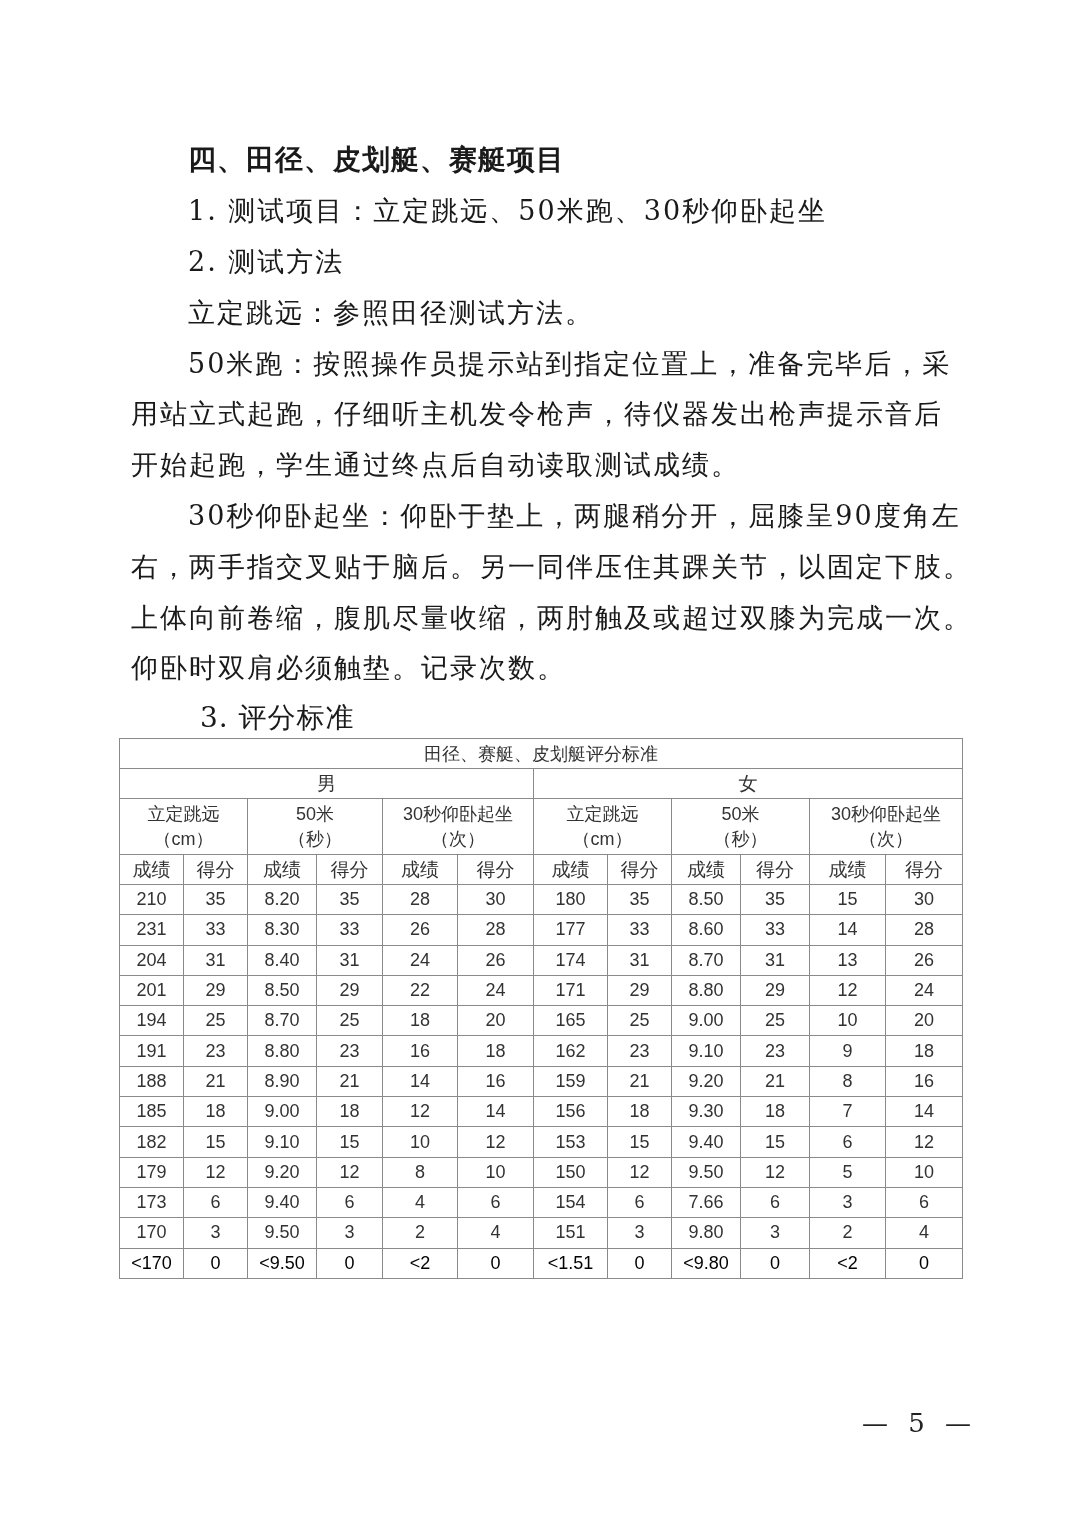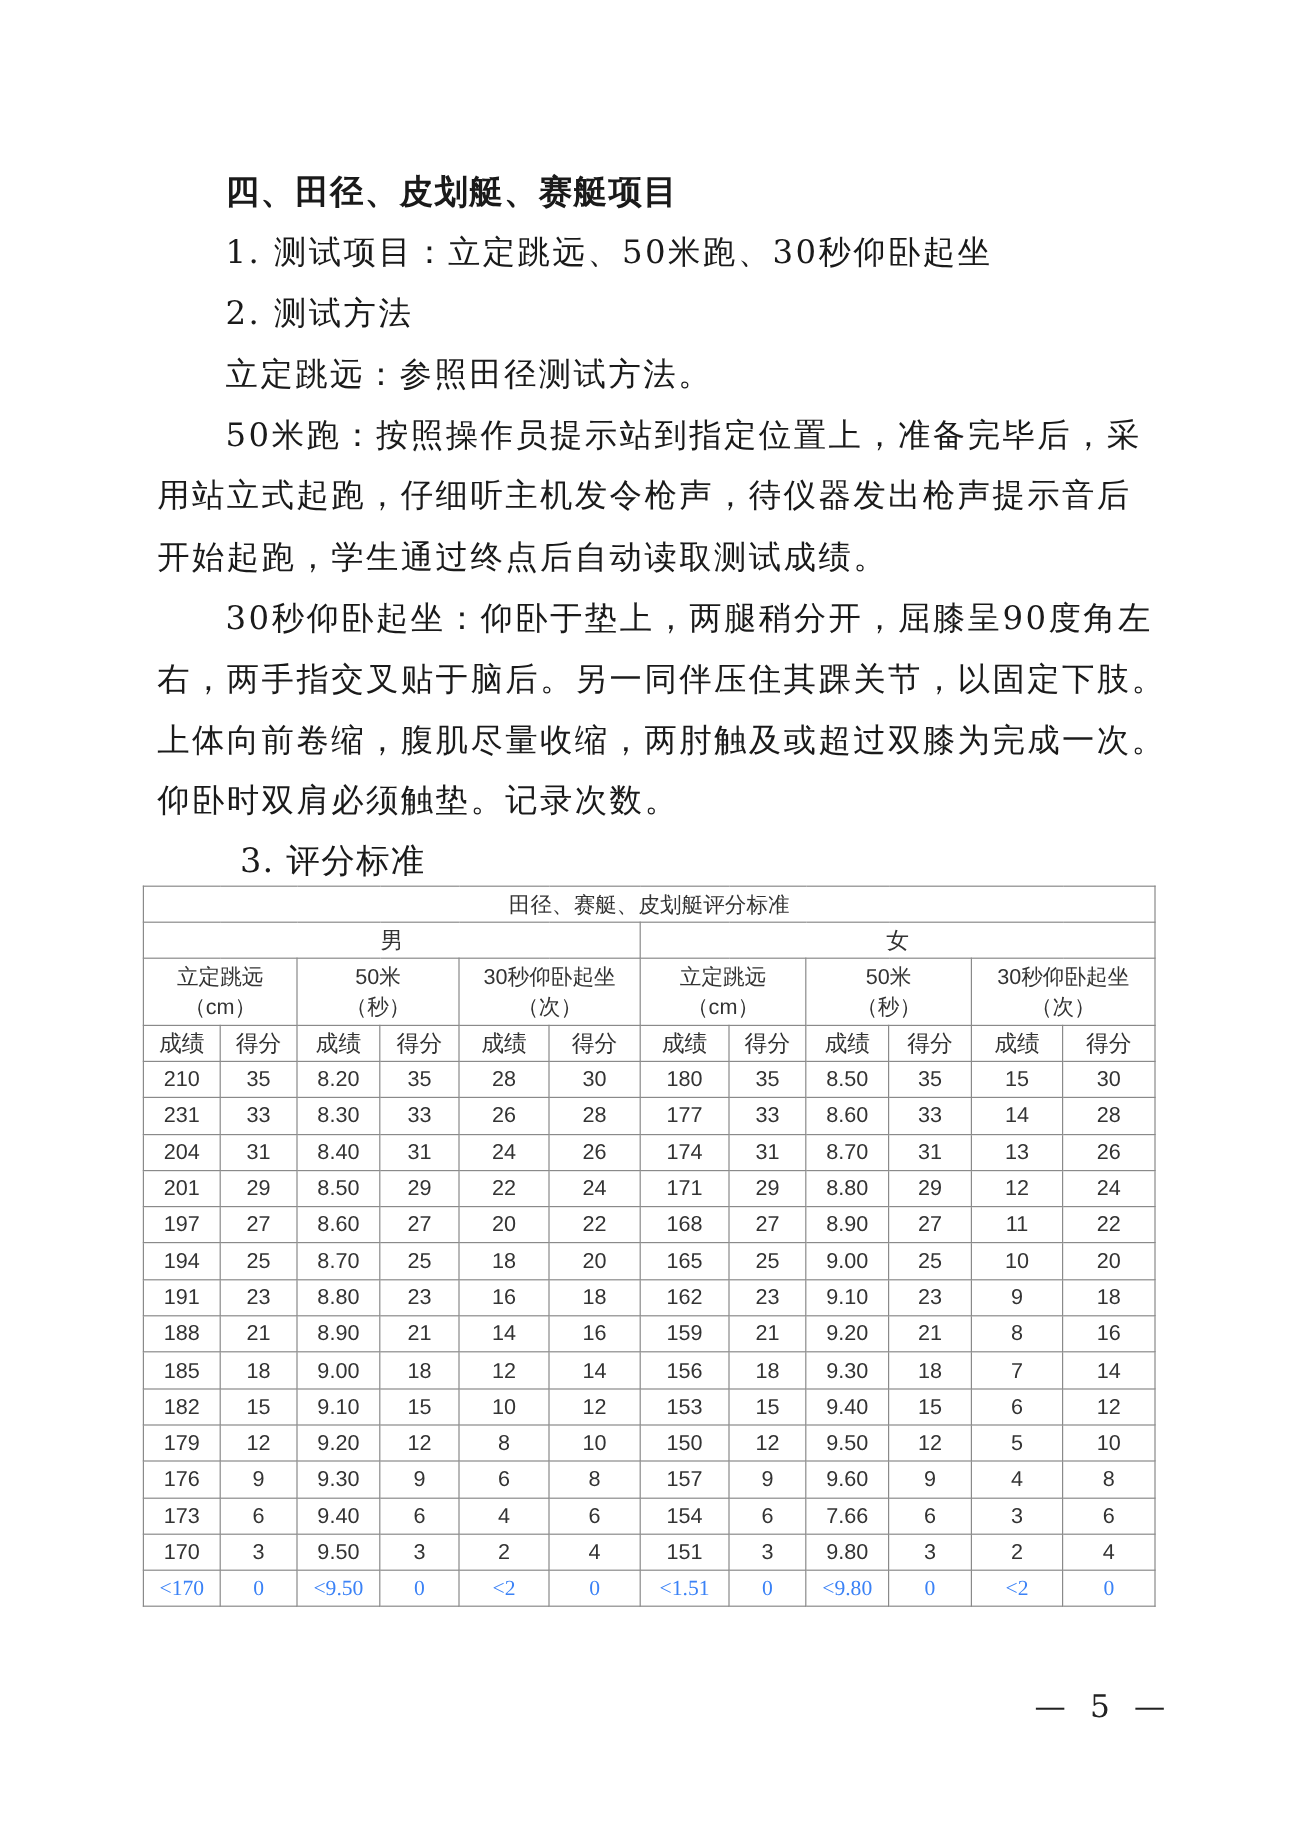--- a/index.html
+++ b/index.html
@@ -13,21 +13,21 @@
     border-collapse: collapse; table-layout: fixed;
     font-family: "Liberation Sans", "DejaVu Sans", sans-serif;
     font-size: 18px; color: #333;
   }
   table.score td { border: 1.5px solid #8a8a8a; text-align: center; padding: 0; overflow: hidden; white-space: nowrap; }
   table.score tr.title td { height: 29px; font-size: 18px; }
   table.score tr.gender td { height: 29px; font-size: 19px; }
   table.score tr.event td { height: 55px; font-size: 18px; line-height: 25px; }
   table.score tr.sub td { height: 29px; font-size: 19px; }
   table.score tr.data td { height: 29.3px; font-size: 18px; }
-  table.score tr.data.last td { color: #3b82f6; font-family: Liberation Serif, serif; }
+  table.score tr.data.last td { color: #000000; }
   .pagenum { position: absolute; left: 862px; top: 1408px; font-size: 26px; font-family: "DejaVu Serif", serif; letter-spacing: 6px; color: #222; }
 </style>
 </head>
 <body>
 
 <div>
 
   <div class="line heading serif" style="left:188px; top:146px;">四、田径、皮划艇、赛艇项目</div>
   <div class="line serif" style="left:188px; top:197px;">1. 测试项目：立定跳远、50米跑、30秒仰卧起坐</div>
   <div class="line serif" style="left:188px; top:248px;">2. 测试方法</div>
@@ -163,34 +163,20 @@
           <td>22</td>
           <td>24</td>
           <td>171</td>
           <td>29</td>
           <td>8.80</td>
           <td>29</td>
           <td>12</td>
           <td>24</td>
         </tr>
         <tr class="data">
-          <td>197</td>
-          <td>27</td>
-          <td>8.60</td>
-          <td>27</td>
-          <td>20</td>
-          <td>22</td>
-          <td>168</td>
-          <td>27</td>
-          <td>8.90</td>
-          <td>27</td>
-          <td>11</td>
-          <td>22</td>
-        </tr>
-        <tr class="data">
           <td>194</td>
           <td>25</td>
           <td>8.70</td>
           <td>25</td>
           <td>18</td>
           <td>20</td>
           <td>165</td>
           <td>25</td>
           <td>9.00</td>
           <td>25</td>
@@ -261,34 +247,20 @@
           <td>8</td>
           <td>10</td>
           <td>150</td>
           <td>12</td>
           <td>9.50</td>
           <td>12</td>
           <td>5</td>
           <td>10</td>
         </tr>
         <tr class="data">
-          <td>176</td>
-          <td>9</td>
-          <td>9.30</td>
-          <td>9</td>
-          <td>6</td>
-          <td>8</td>
-          <td>157</td>
-          <td>9</td>
-          <td>9.60</td>
-          <td>9</td>
-          <td>4</td>
-          <td>8</td>
-        </tr>
-        <tr class="data">
           <td>173</td>
           <td>6</td>
           <td>9.40</td>
           <td>6</td>
           <td>4</td>
           <td>6</td>
           <td>154</td>
           <td>6</td>
           <td>7.66</td>
           <td>6</td>

